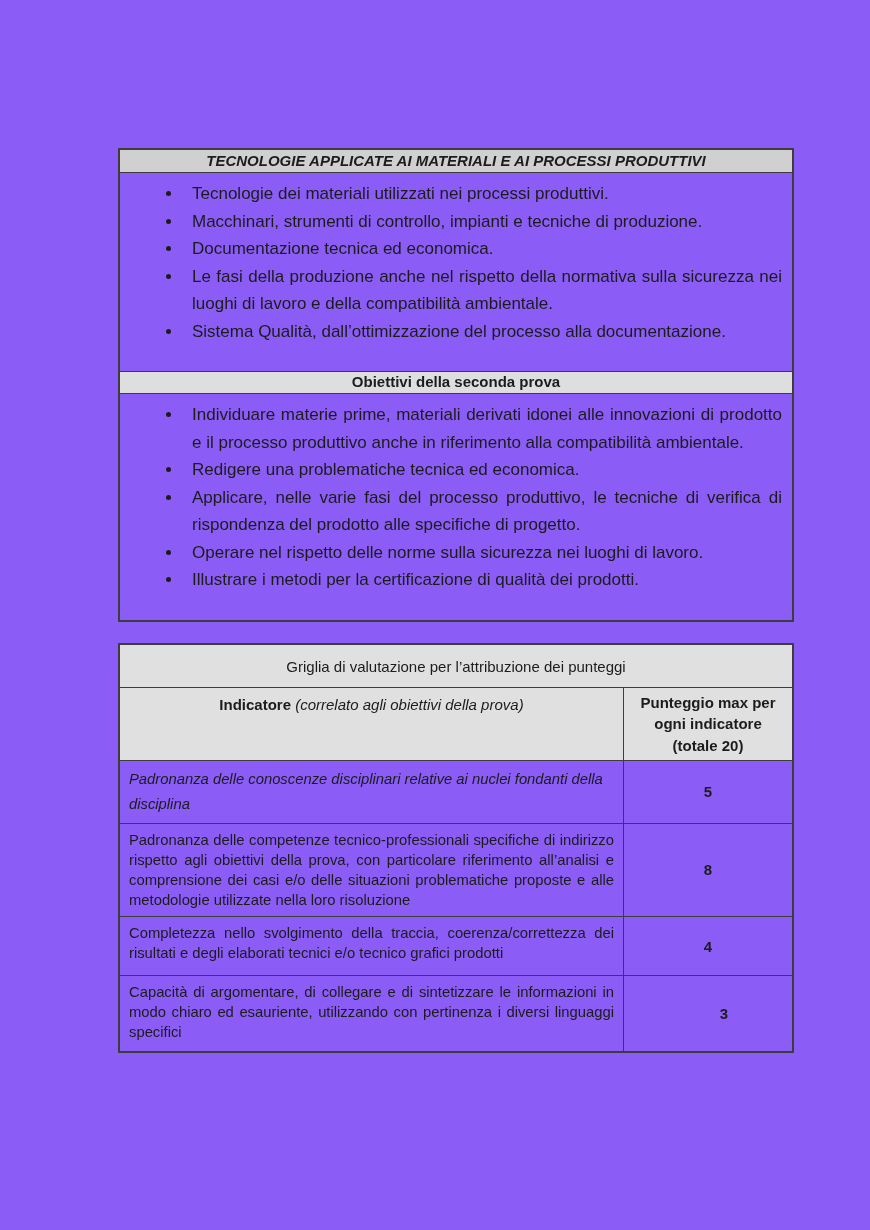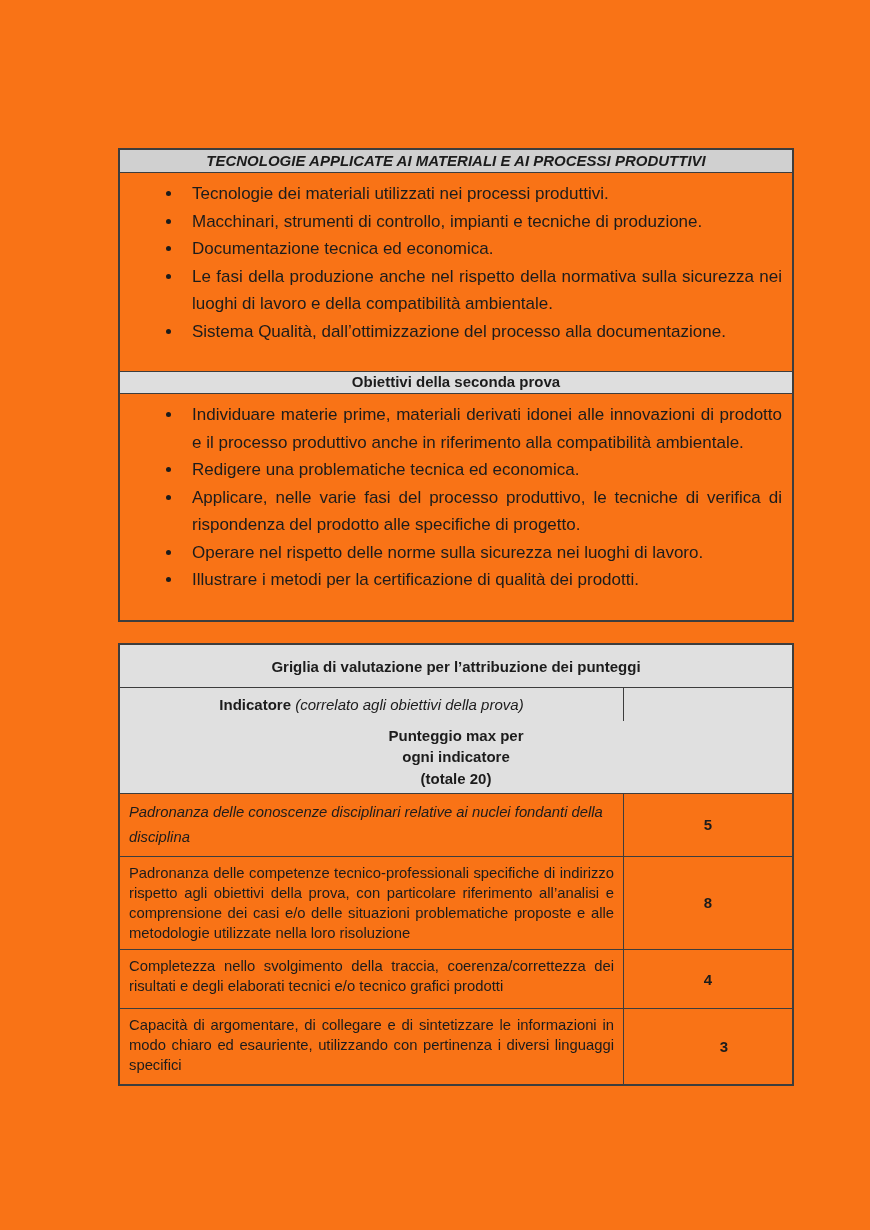--- a/index.html
+++ b/index.html
@@ -1,17 +1,17 @@
 <!DOCTYPE html>
 <html style="--border: #3d3d3d; --t1_title_bg: #d0d0d0; --t1_sub_bg: #dedede; --t2_head_bg: #e0e0e0;"><head>
 <meta charset="utf-8">
 <style>
   html,body { margin:0; padding:0; background:#ffffff; }
   .page {
-    position:relative; width:870px; height:1230px; background:#f97316;
+    position:relative; width:870px; height:1230px; background:#8b5cf6;
     font-family:"Liberation Sans","DejaVu Sans",sans-serif; color:#1c1c1c;
     overflow:hidden;
   }
   .tbl {
     position:absolute; left:118px; width:676px; box-sizing:border-box;
     border:2px solid var(--border,#3d3d3d);
   }
   .t1 { top:148px; }
   .t2 { top:643px; }
 
@@ -27,23 +27,23 @@
   }
   .t1-sub.mid { border-top:1px solid var(--border,#3d3d3d); }
   .t1-body { padding:7px 8px 26px 6px; font-size:17px; }
   .t1-body ul { margin:0; padding-left:57px; }
   .t1-body li { text-align:justify; line-height:1.62; padding-left:9px; padding-right:2px; }
 
   
   .t2-title {
     background:var(--t2_head_bg,#e0e0e0); border-bottom:1px solid var(--border,#3d3d3d);
     min-height:43px; box-sizing:border-box; display:flex; align-items:center; justify-content:center;
-    font-weight:700; font-size:15px;
+    font-weight:400; font-size:15px;
   }
-  .t2-head { display:flex; background:var(--t2_head_bg,#e0e0e0); border-bottom:1px solid var(--border,#3d3d3d); min-height:62px; box-sizing:border-box;flex-direction:column; }
+  .t2-head { display:flex; background:var(--t2_head_bg,#e0e0e0); border-bottom:1px solid var(--border,#3d3d3d); min-height:62px; box-sizing:border-box; }
   .t2-head-left {
     width:504px; box-sizing:border-box; border-right:1px solid var(--border,#3d3d3d);
     text-align:center; padding:8px 12px; font-size:15px;
   }
   .t2-head-left .b { font-weight:700; }
   .t2-head-left .i { font-style:italic; }
   .t2-head-right {
     flex:1; display:flex; flex-direction:column; align-items:center; justify-content:center;
     font-weight:700; font-size:15px; line-height:1.42; text-align:center; padding:4px 2px;
   }

